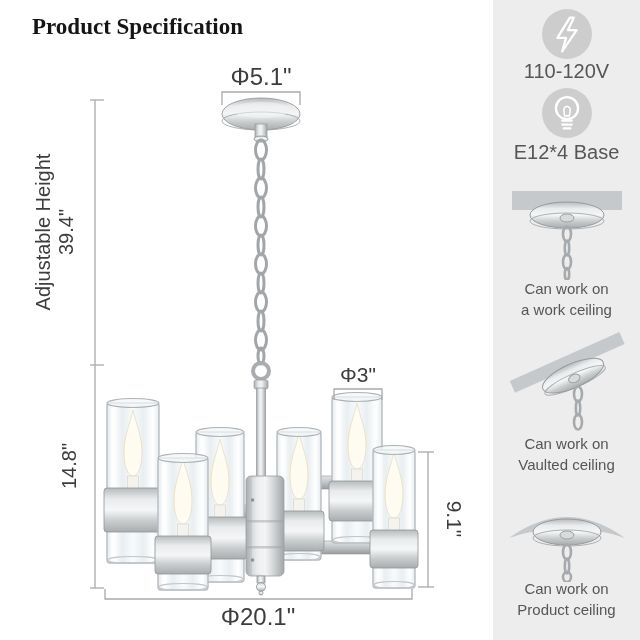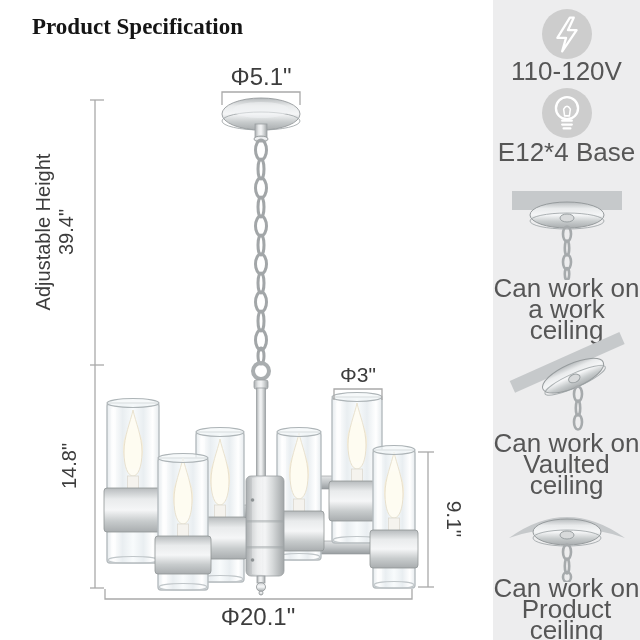--- a/index.html
+++ b/index.html
@@ -30,23 +30,23 @@
     position:absolute;left:493px;top:0;width:147px;height:640px;
     background:#ededee;
   }
   .sb-abs{position:absolute;left:0;width:147px;display:flex;justify-content:center;}
   .icon-circle{
     width:50px;height:50px;border-radius:50%;background:#cdcdcd;
     display:flex;align-items:center;justify-content:center;
   }
   .sb-label{
     position:absolute;left:0;width:147px;text-align:center;
-    color:#565656;font-size:26px;line-height:22px;
-  }
-  .sb-label.small{font-size:26px;line-height:21px;}
+    color:#565656;font-size:20px;line-height:22px;
+  }
+  .sb-label.small{font-size:15px;line-height:21px;}
   .mini-bar{fill:#c6c9cb;}
   .mini-canopy{fill:url(#nickelV);stroke:#969b9d;stroke-width:1;}
   .mini-rim{fill:none;stroke:#9aa0a2;stroke-width:1;opacity:.8;}
   .mini-link{fill:none;stroke:#a6aaac;stroke-width:2.6;}
   .iconline{fill:none;stroke:#ffffff;stroke-width:2.4;stroke-linejoin:round;stroke-linecap:round;}
 </style>
 </head>
 <body>
 
 <svg width="0" height="0" style="position:absolute" aria-hidden="true">

